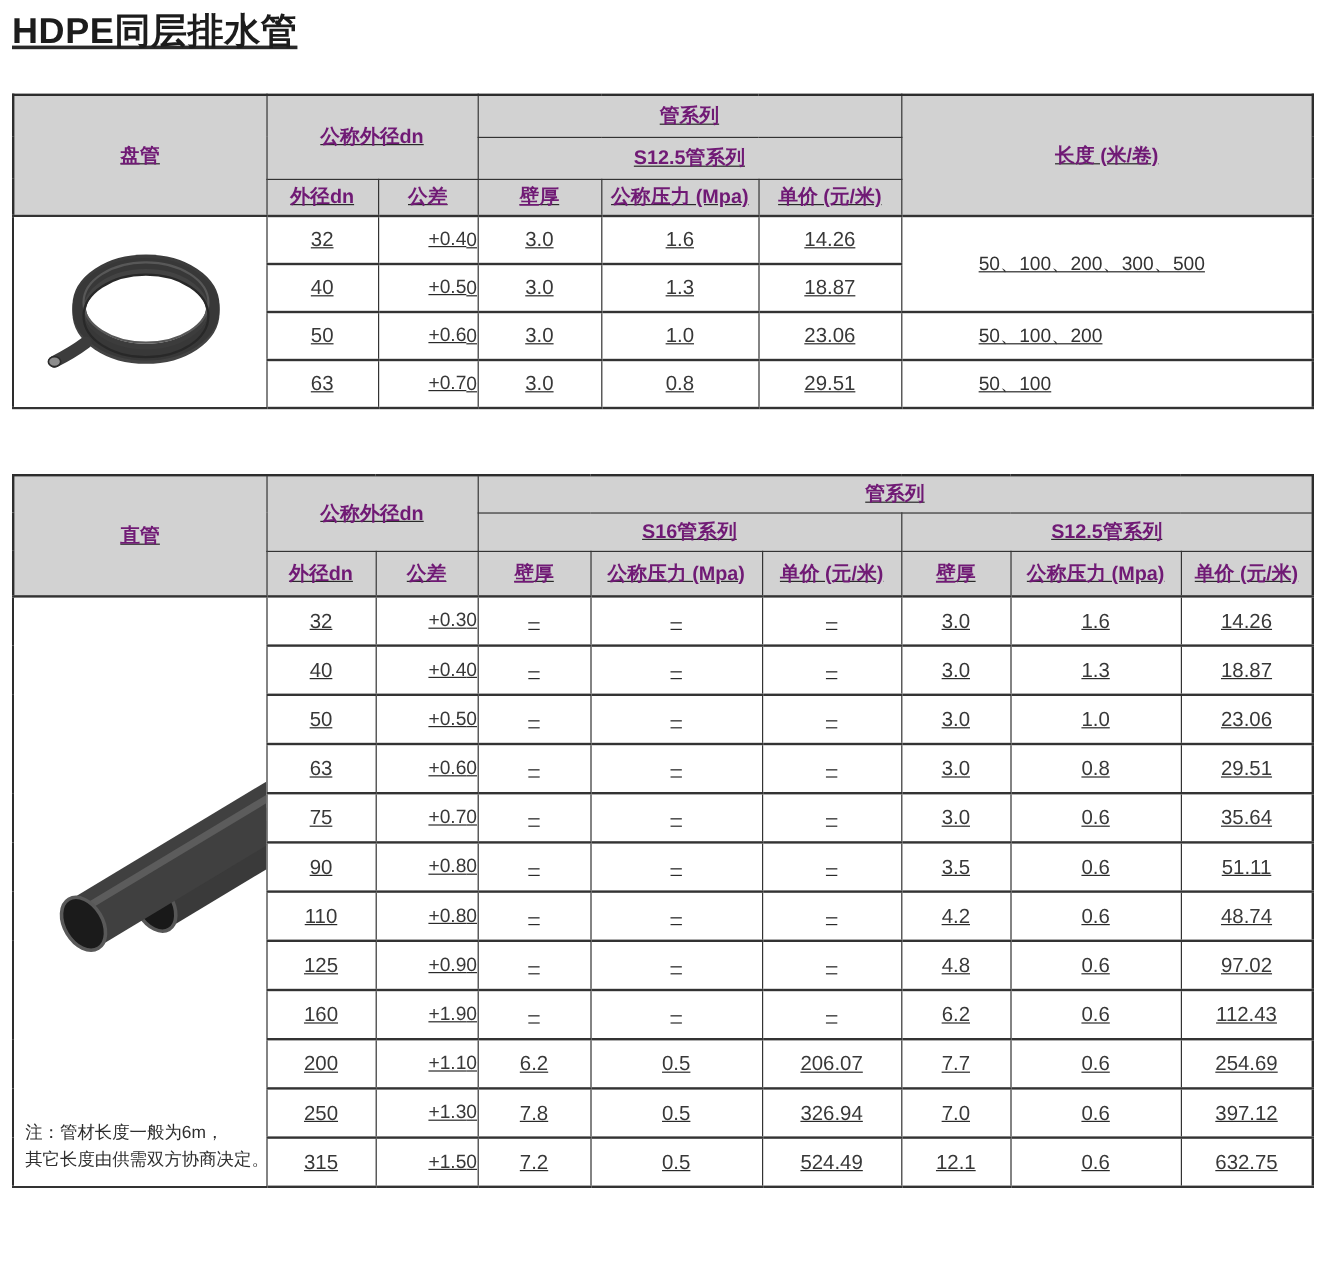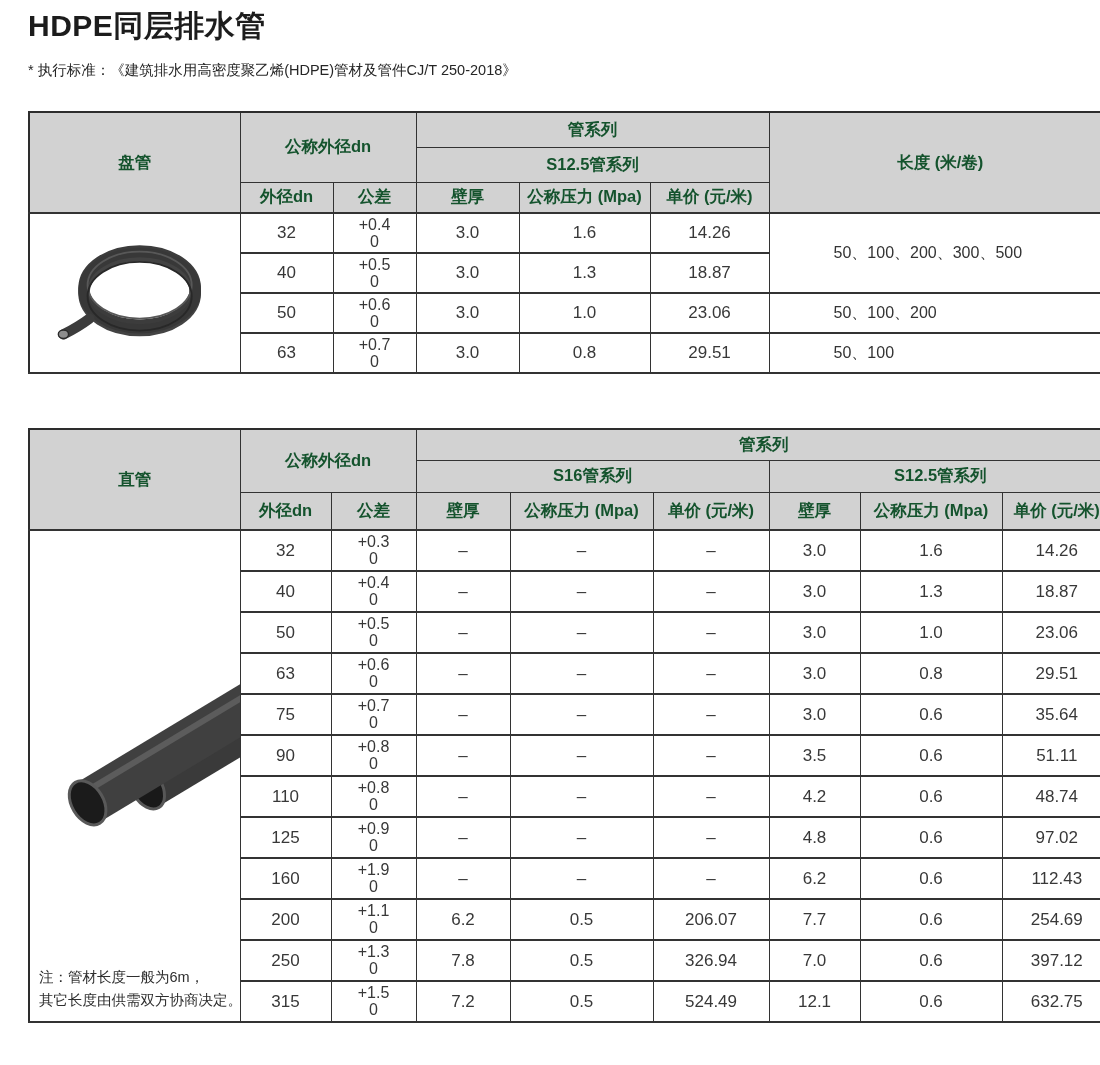--- a/index.html
+++ b/index.html
@@ -2,75 +2,74 @@
 <html><head>
 <meta charset="utf-8">
 <style>
   html,body{margin:0;padding:0;background:#ffffff;}
   body{
     width:1100px;height:1065px;overflow:hidden;
     font-family:"Liberation Sans","DejaVu Sans",sans-serif;
     color:#2a2a2a;
     -webkit-font-smoothing:antialiased;
   }
-  .wrap{padding:0 28px;}
+  .wrap{padding:0 10px;text-decoration:underline;}
   .page-title{
     font-size:30px;font-weight:bold;color:#1c1c1c;
     margin:6px 0 0 0;letter-spacing:0.5px;
   }
   .page-subtitle{
     font-size:14.5px;color:#262626;margin-top:14px;
   }
   table.spec{
     border-collapse:collapse;table-layout:fixed;
     width:1083px;
     border:2px solid #2d2d2d;
   }
   #table1{margin-top:31px;}
   #table2{margin-top:54px;}
   .spec th{
     background:#d2d2d2;
     border:1px solid #333;
-    font-size:16.5px;font-weight:bold;color:#14532d;
+    font-size:16.5px;font-weight:bold;color:#701a75;
     text-align:center;vertical-align:middle;padding:0;
   }
   .spec td{
     border:1px solid #333;
     border-top:2px solid #333;border-bottom:2px solid #333;
     font-size:17px;color:#383838;
     text-align:center;vertical-align:middle;padding:0;
     background:#fff;
   }
   #table1 thead tr.hr1{height:35px;}
   #table1 thead tr.hr2{height:35px;}
   #table1 thead tr.hr3{height:31px;}
   #table1 tbody tr{height:40px;}
   #table2 thead tr.hr1{height:31px;}
   #table2 thead tr.hr2{height:32px;}
   #table2 thead tr.hr3{height:38px;}
   #table2 tbody tr{height:41px;}
-  .tol{display:flex;flex-direction:column;align-items:center;justify-content:flex-start;
+  .tol{display:flex;flex-direction:row;align-items:center;justify-content:flex-end;
        font-size:16px;line-height:1.0;color:#383838;}
   .tol .tz{margin-top:1px;}
   td.len{text-align:left;padding-left:64px;font-size:16px;color:#333;border-radius:22px;}
   td.img-cell{position:relative;overflow:hidden;}
   .coil-box{display:flex;align-items:center;justify-content:center;width:100%;height:100%;}
   .pipes-svg{position:absolute;left:0;top:0;width:100%;height:100%;display:block;}
   .note{
     position:absolute;left:9px;bottom:9px;text-align:left;
     font-size:14.5px;line-height:1.6;color:#2e2e2e;white-space:nowrap;margin-top:16px;
   }
 </style>
 </head>
 <body>
 
 <div class="wrap">
 
   <div class="page-title">HDPE同层排水管</div>
-  <div class="page-subtitle">* 执行标准：《建筑排水用高密度聚乙烯(HDPE)管材及管件CJ/T 250-2018》</div>
 
   <table class="spec" id="table1">
     <colgroup>
       <col style="width:211px">
         <col style="width:93px">
         <col style="width:83px">
       <col style="width:103px">
         <col style="width:131px">
         <col style="width:119px">
       <col style="width:343px">

